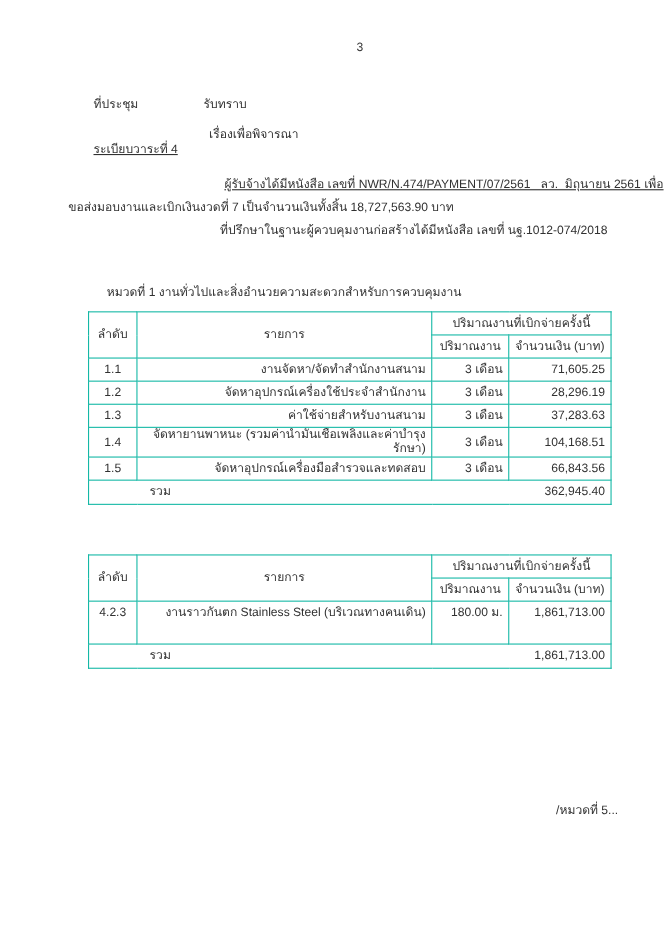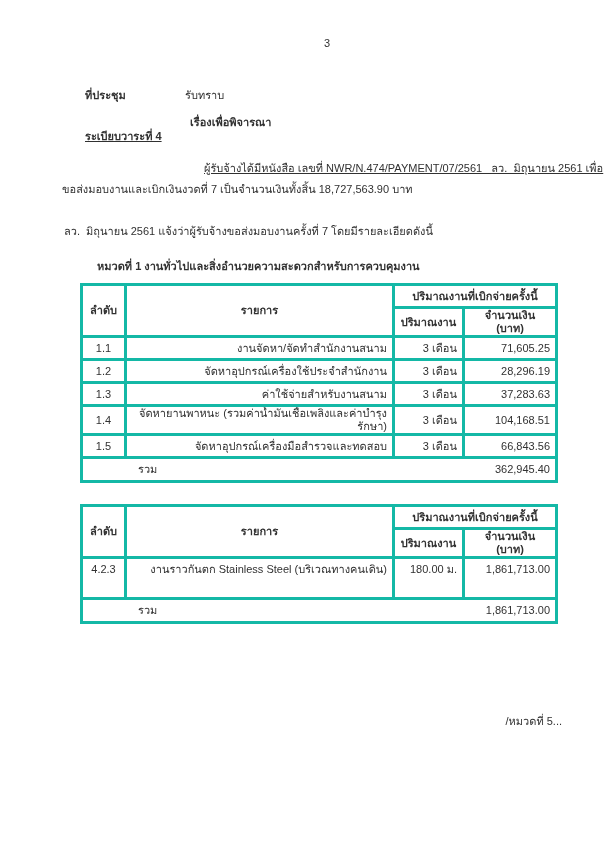--- a/index.html
+++ b/index.html
@@ -7,33 +7,33 @@
     position: relative;
     width: 606px;
     height: 855px;
     background: #ffffff;
     font-family: "Liberation Sans", "DejaVu Sans", sans-serif;
     font-size: 11px;
     color: #313131;
     overflow: hidden;
   }
   .abs { position: absolute; white-space: pre; line-height: 15px; }
-  .b { font-weight: bold; }
+  .b { font-weight: normal; }
   .u { text-decoration: underline; }
 
   table.doc-table {
     position: absolute;
     border-collapse: collapse;
     table-layout: fixed;
     width: 475px;
     font-size: 11px;
     color: #313131;
   }
   table.doc-table td {
-    border: 3px solid #14b8a6;
+    border: 1px solid #14b8a6;
     padding: 0 5px;
     height: 20px;
     line-height: 13px;
     vertical-align: middle;
     overflow: hidden;
   }
   td.c { text-align: center; }
   td.l { text-align: right; padding-left: 6px; }
   td.r { text-align: right; padding-right: 5px; }
   tr.rowtall td { height: 34px; vertical-align: top; padding-top: 4px; }
@@ -54,21 +54,21 @@
 
   <div class="abs b" style="top:88px; left:85px;">ที่ประชุม</div>
   <div class="abs" style="top:88px; left:185px;">รับทราบ</div>
 
   <div class="abs b u" style="top:115px; left:85px;margin-top:14px;">ระเบียบวาระที่ 4</div>
   <div class="abs b" style="top:115px; left:190px;">เรื่องเพื่อพิจารณา</div>
 
 
   <div class="abs" style="top:161px; left:204px;text-decoration:underline;">ผู้รับจ้างได้มีหนังสือ เลขที่ NWR/N.474/PAYMENT/07/2561   ลว.  มิถุนายน 2561 เพื่อ</div>
   <div class="abs" style="top:182px; left:62px;">ขอส่งมอบงานและเบิกเงินงวดที่ 7 เป็นจำนวนเงินทั้งสิ้น 18,727,563.90 บาท</div>
-  <div class="abs" style="top:224px; left:64px;">ลว.  มิถุนายน 2561 แจ้งว่าผู้รับจ้างขอส่งมอบงานครั้งที่ 7 โดยมีรายละเอียดดังนี้</div>
+  <div class="abs" style="top:203px; left:200px;">ที่ปรึกษาในฐานะผู้ควบคุมงานก่อสร้างได้มีหนังสือ เลขที่ นฐ.1012-074/2018</div>
 
   <div class="abs b" style="top:259px; left:97px;">หมวดที่ 1 งานทั่วไปและสิ่งอำนวยความสะดวกสำหรับการควบคุมงาน</div>
 
   <table class="doc-table" style="top:283px; left:80px;">
     <colgroup>
       <col style="width:44px">
         <col style="width:268px">
         <col style="width:70px">
         <col style="width:93px">
     </colgroup>
@@ -151,15 +151,15 @@
         <td colspan="4">
           <div class="total-flex">
             <span class="lbl">รวม</span>
             <span>1,861,713.00</span>
           </div>
         </td>
       </tr>
     </tbody>
   </table>
 
-  <div class="abs" style="top:714px; right:44px;">/หมวดที่ 5...</div>
+  <div class="abs" style="top:730px; right:44px;">/หมวดที่ 5...</div>
 
 </div>
 
 </body></html>

